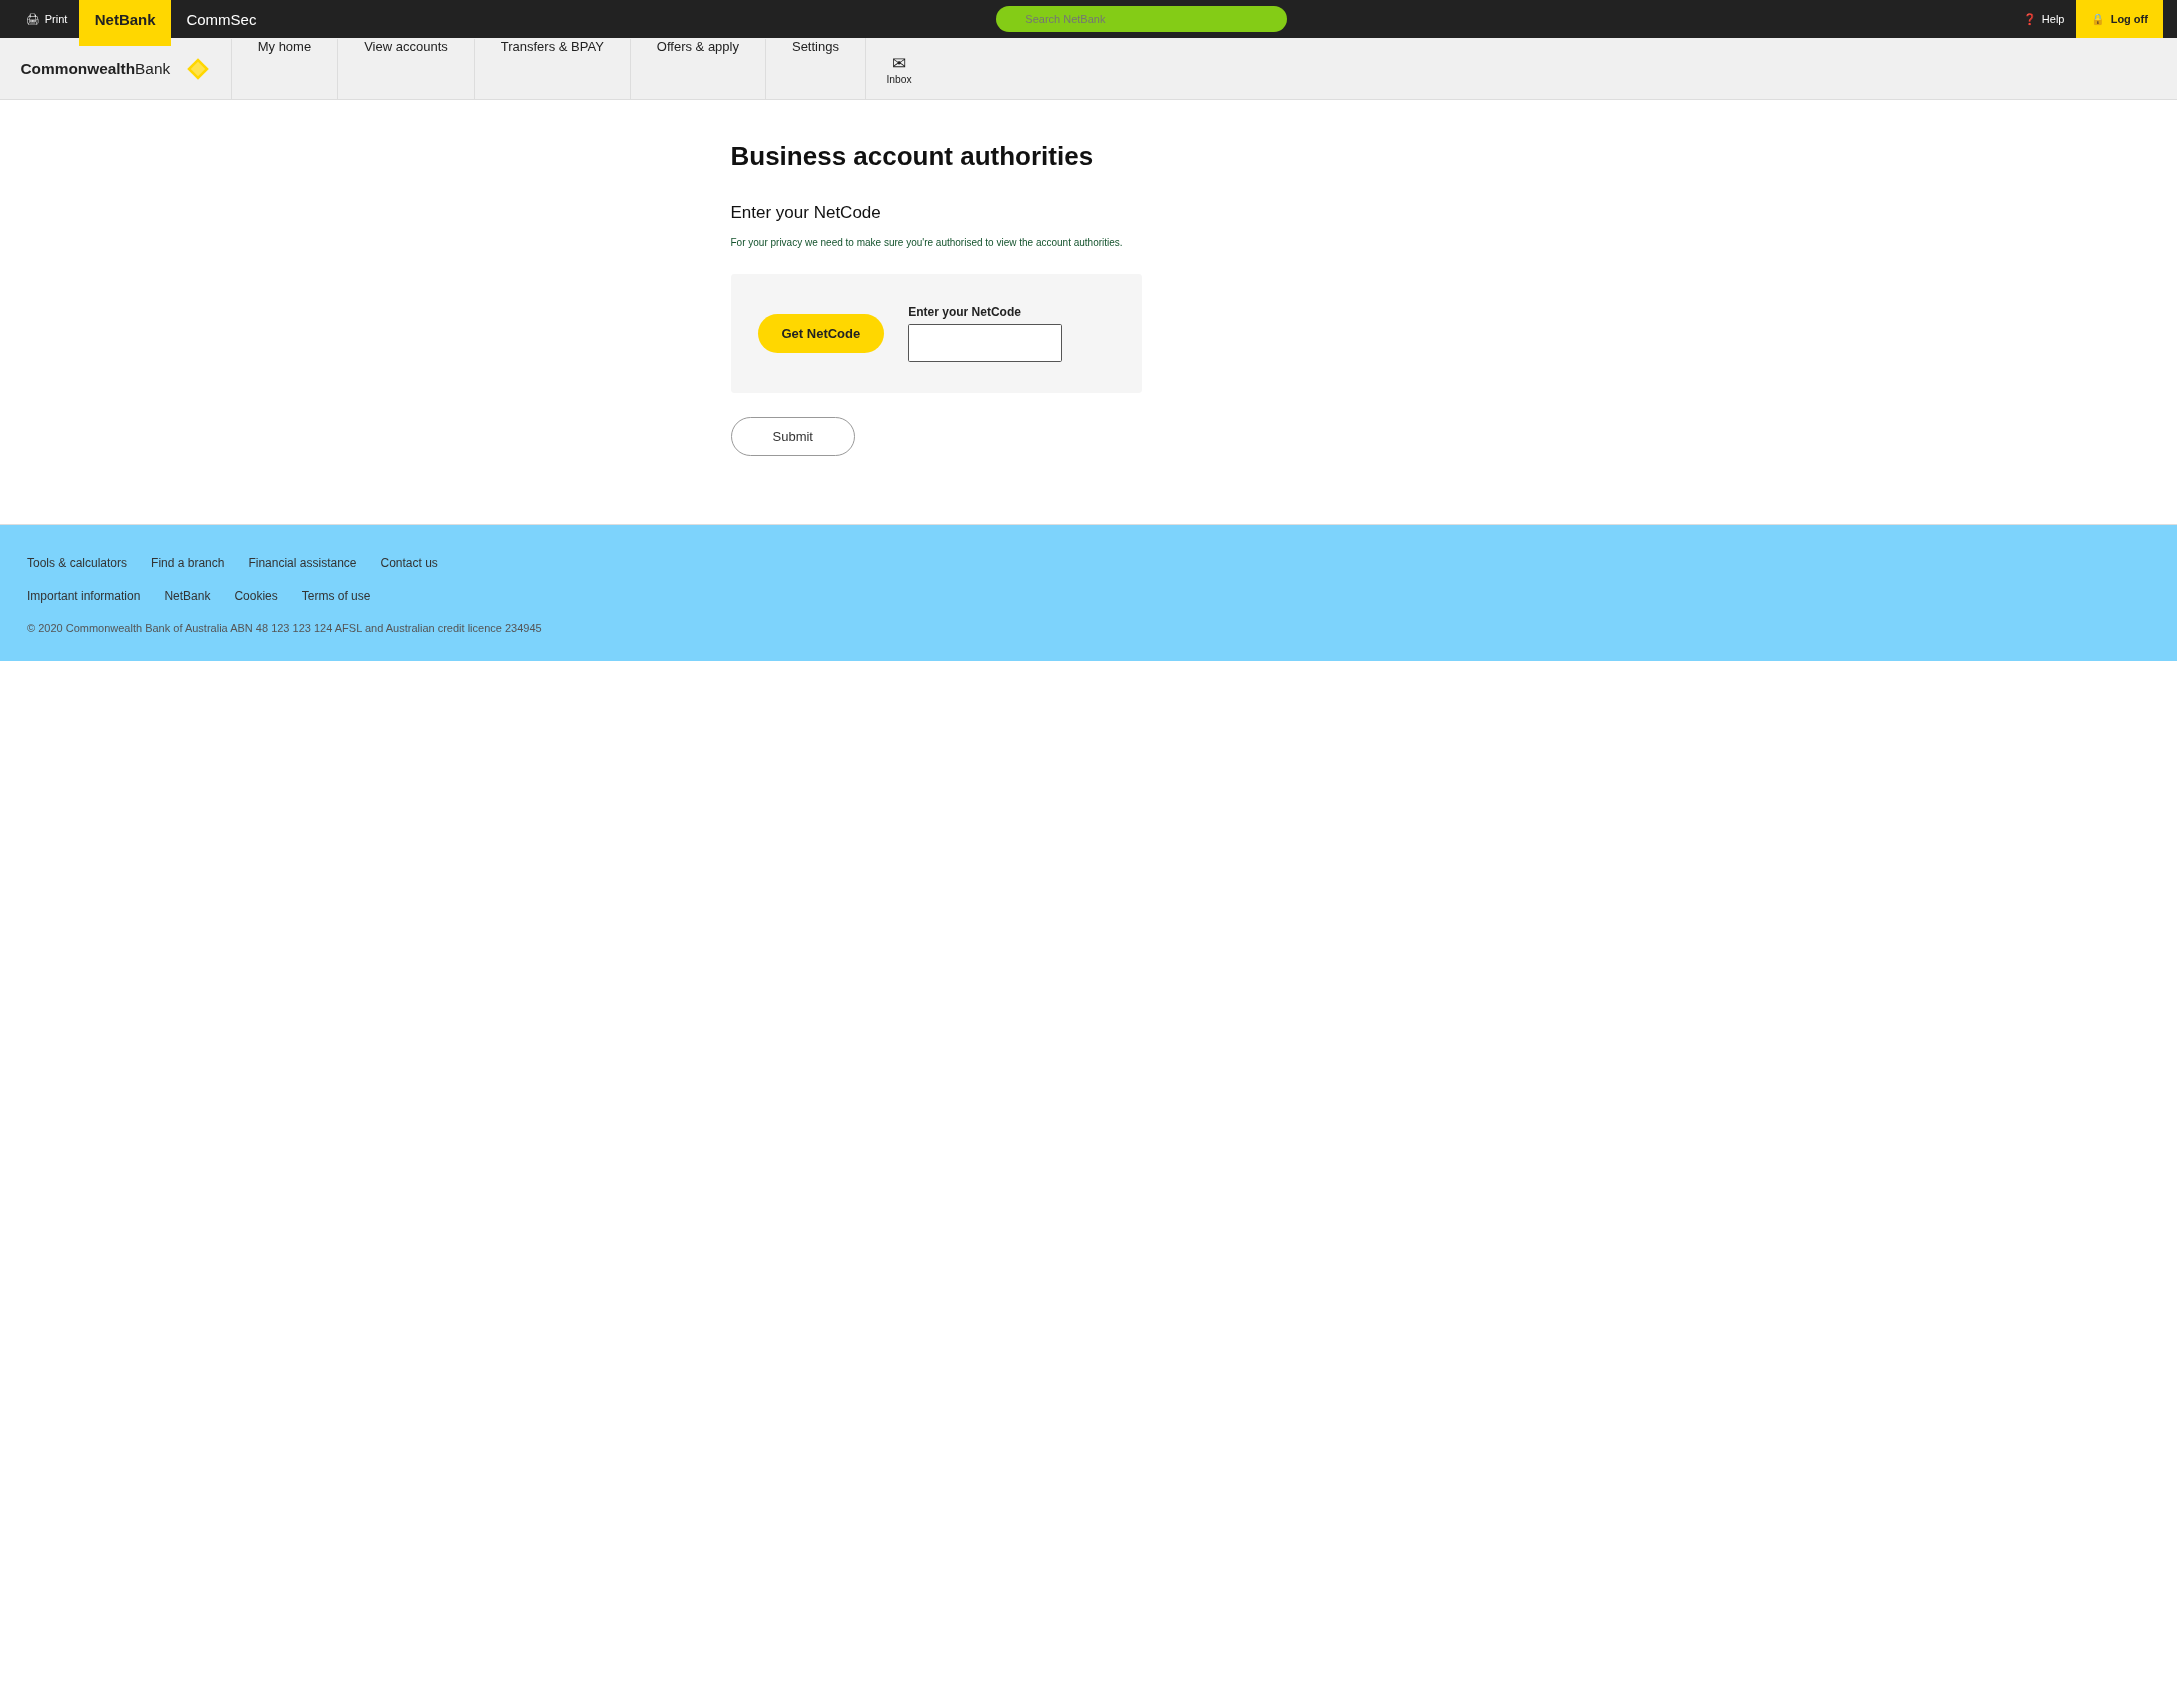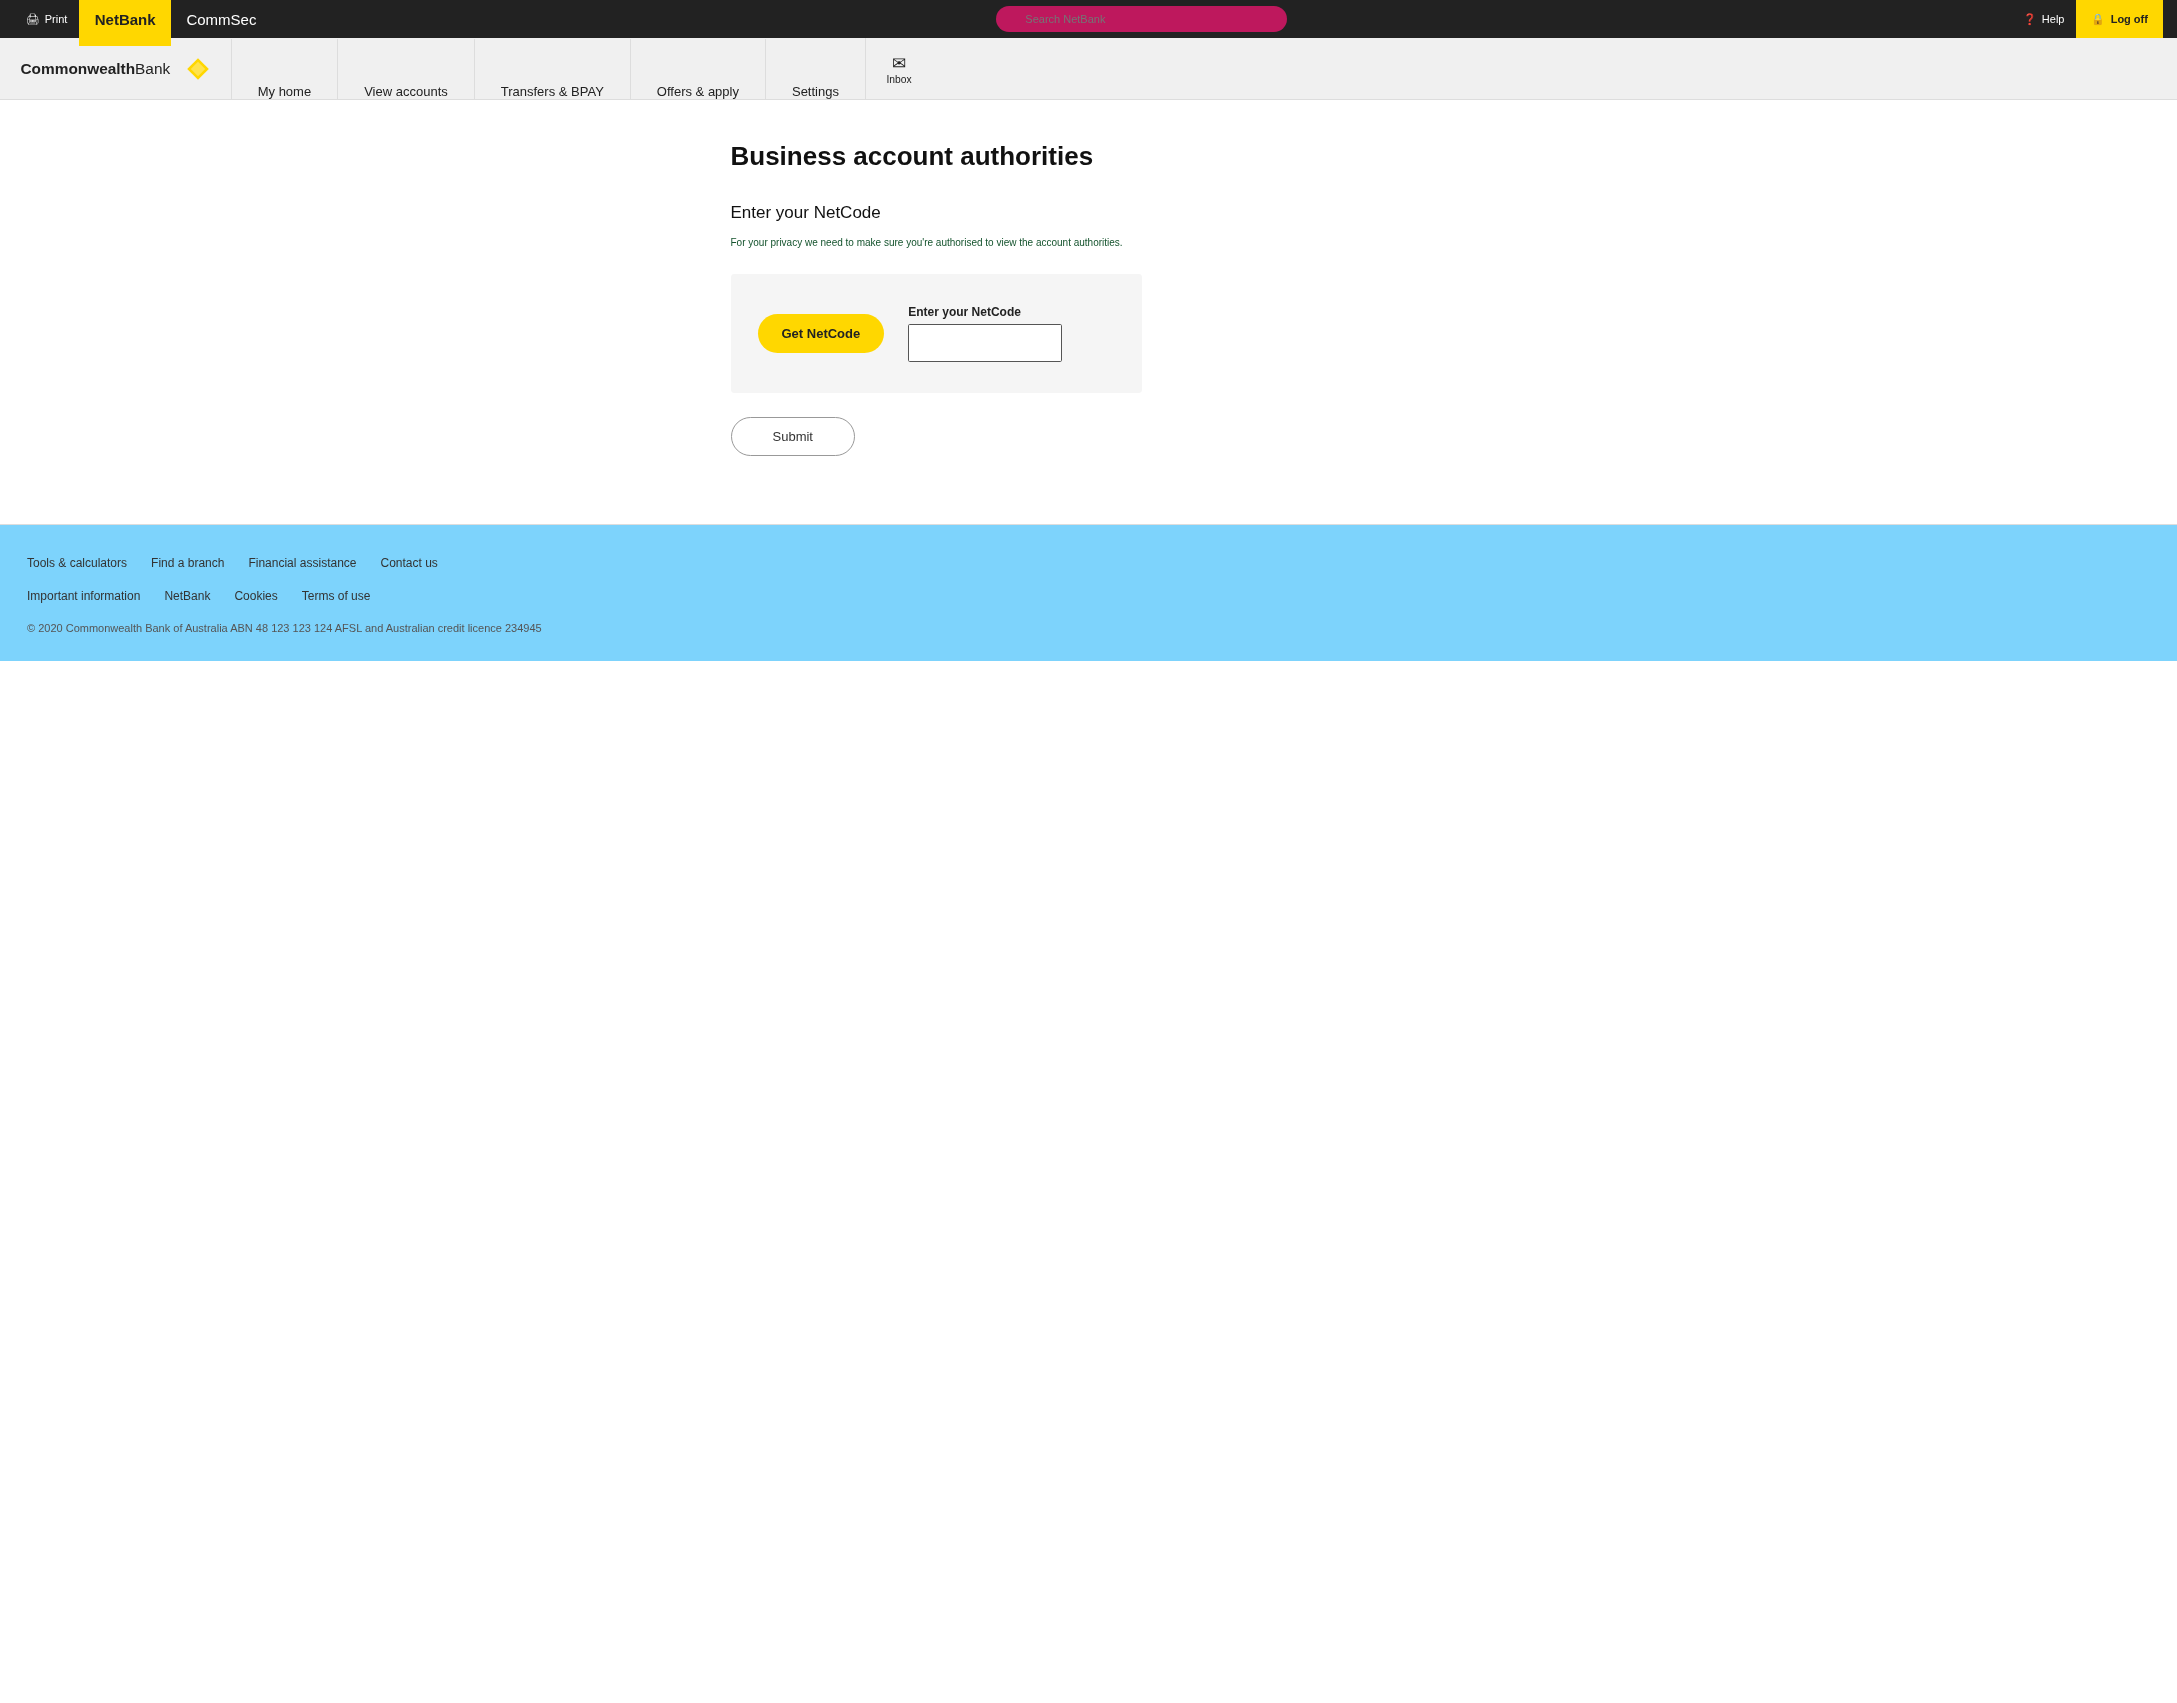--- a/index.html
+++ b/index.html
@@ -42,21 +42,21 @@
       display: flex;
       justify-content: center;
     }
     .search-box {
       width: 291px;
       height: 26px;
       border-radius: 13px;
       border: none;
       padding: 0 12px 0 29px;
       font-size: 11px;
-      background: #be185d;
+      background: #84cc16;
       outline: none;
       position: relative;
     }
     .search-wrapper {
       position: relative;
       display: flex;
       align-items: center;
     }
     .search-icon-wrap {
       position: absolute;
@@ -113,21 +113,21 @@
     }
     .nav-items {
       display: flex;
       align-items: center;
       height: 100%;
       flex: 1;
     }
     .nav-item {
       height: 60px;
       display: flex;
-      align-items: flex-end;
+      align-items: flex-start;
       padding: 0 26px;
       border-left: 0.9px solid #ddd;
       font-size: 13px;
       cursor: pointer;
       color: #222;
       text-decoration: none;
     }
     .nav-inbox {
       height: 62px;
       display: flex;

